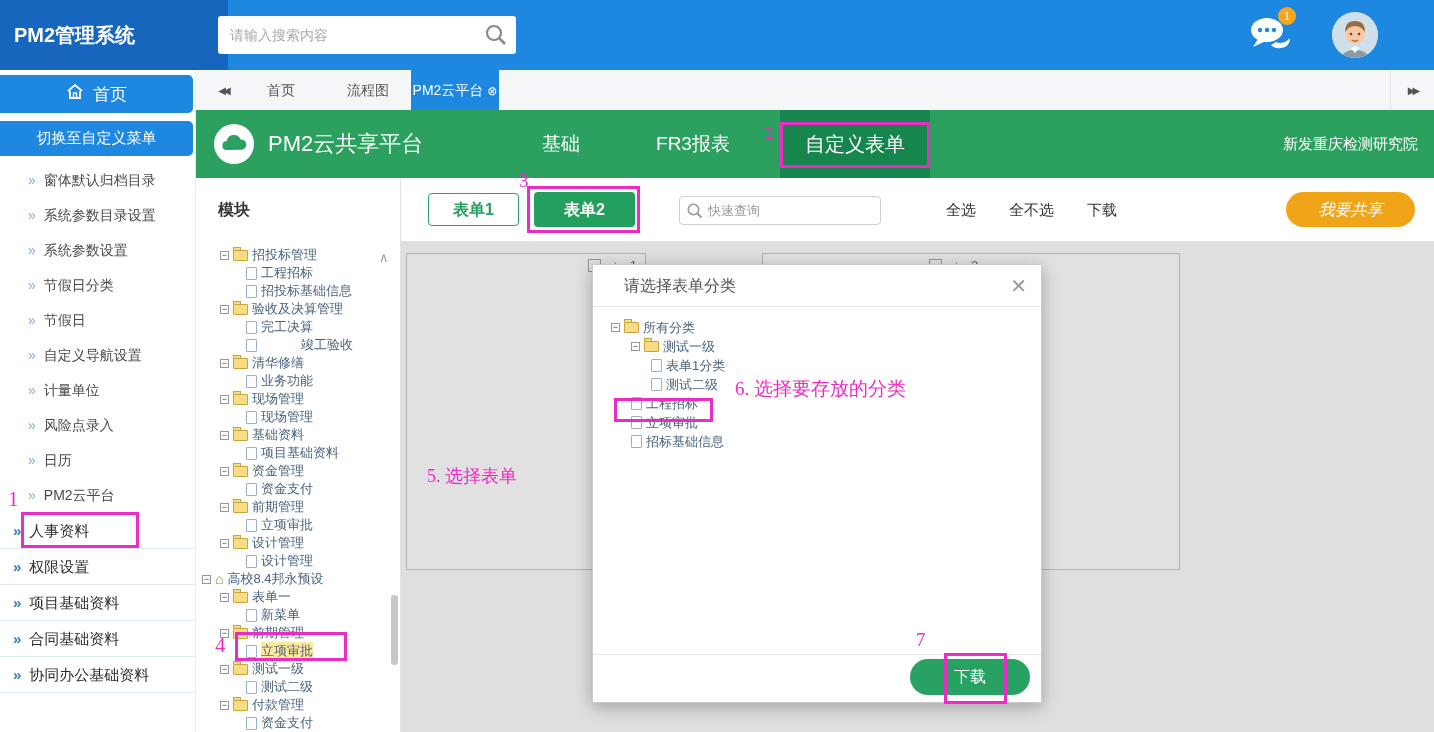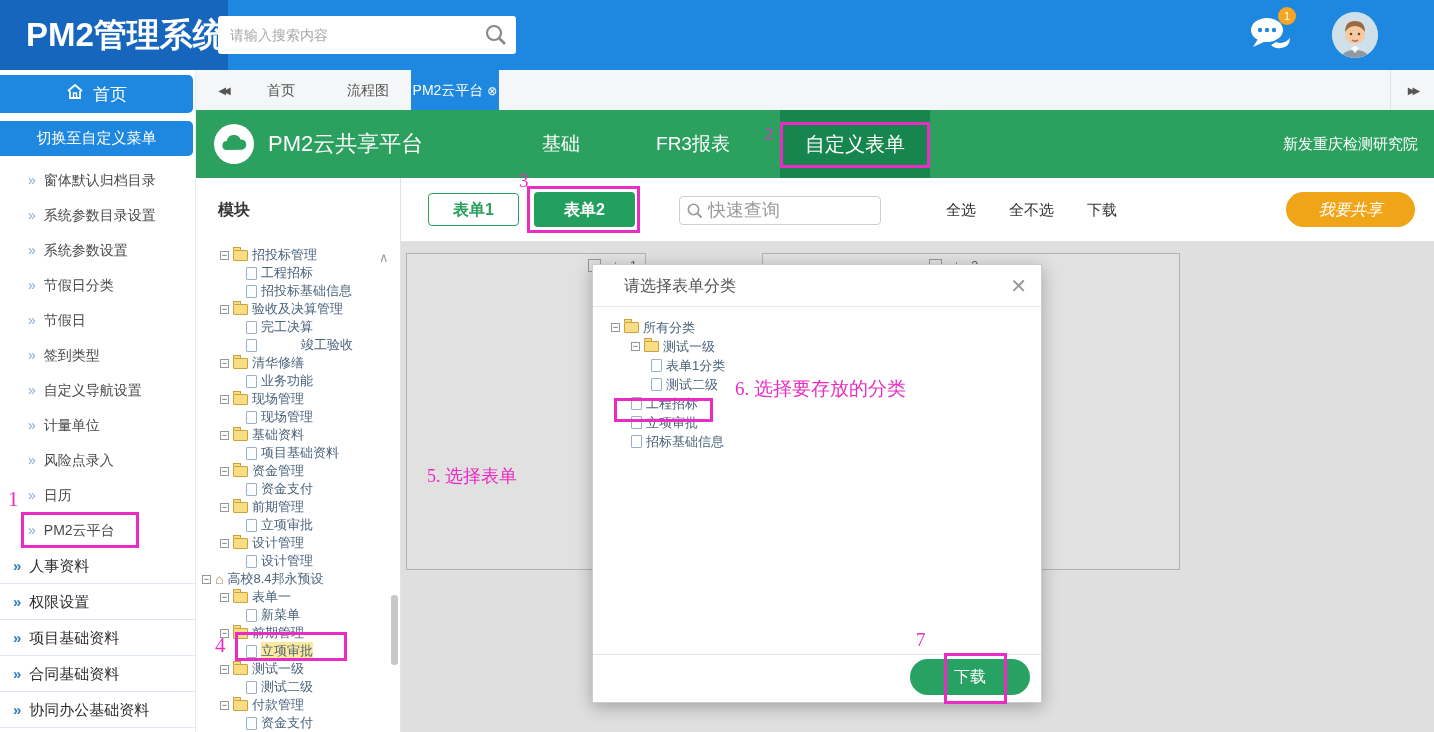--- a/index.html
+++ b/index.html
@@ -2,21 +2,21 @@
 <html><head>
 <meta charset="utf-8">
 <style>
   * { margin:0; padding:0; box-sizing:border-box; }
   body { font-family:"Liberation Sans", sans-serif; background:#fff; }
   .app { position:relative; width:1434px; height:732px; overflow:hidden; background:#fff; }
 
   
   .hdr { position:absolute; left:0; top:0; width:1434px; height:70px; background:#1e87e0; }
   .logo { position:absolute; left:0; top:0; width:228px; height:70px; background:#1766be; color:#fff;
-          font-size:33px; font-weight:bold; line-height:70px; padding-left:26px; }
+          font-size:20px; font-weight:bold; line-height:70px; padding-left:14px; }
   .search { position:absolute; left:218px; top:16px; width:298px; height:38px; background:#fff; border-radius:3px; }
   .search input { position:absolute; left:12px; top:0; width:240px; height:38px; border:none; outline:none;
           font-size:14px; color:#444; font-family:inherit; background:transparent; }
   .search input::placeholder { color:#a9a9a9; }
   .search .mag { position:absolute; right:8px; top:7px; }
   .chat { position:absolute; left:1246px; top:14px; width:48px; height:42px; cursor:pointer; }
   .chat .badge { position:absolute; right:-2px; top:-7px; width:18px; height:18px; background:#f5a623; color:#fff;
           border-radius:50%; font-size:11px; line-height:18px; text-align:center; }
   .avatar { position:absolute; left:1332px; top:12px; width:46px; height:46px; border-radius:50%;
           background:#cfe0ea; overflow:hidden; }
@@ -56,21 +56,21 @@
   
   .mod-head { position:absolute; left:196px; top:178px; width:204px; height:64px; background:#fff; }
   .mod-head span { position:absolute; left:22px; line-height:64px; font-size:16px; font-weight:600; color:#333; }
   .ctoolbar { position:absolute; left:401px; top:178px; width:1033px; height:64px; background:#fff; border-bottom:1px solid #e3e3e3; }
   .btn-f1 { position:absolute; left:27px; top:15px; width:91px; height:33px; background:#fff; border:1px solid #2ba05f;
           border-radius:4px; color:#2ba05f; font-size:16px; font-weight:bold; text-align:center; line-height:31px; cursor:pointer; }
   .btn-f2 { position:absolute; left:133px; top:14px; width:101px; height:35px; background:#23a05d; border-radius:4px;
           color:#fff; font-size:16px; font-weight:bold; text-align:center; line-height:35px; cursor:pointer; }
   .qsearch { position:absolute; left:278px; top:18px; width:202px; height:29px; border:1px solid #cfcfcf; border-radius:4px; background:#fff; }
   .qsearch input { position:absolute; left:28px; top:0; width:165px; height:27px; border:none; outline:none;
-          font-size:18px; color:#444; font-family:inherit; }
+          font-size:13px; color:#444; font-family:inherit; }
   .qsearch input::placeholder { color:#9a9a9a; }
   .qsearch .mag { position:absolute; left:6px; top:5px; }
   .tlink { position:absolute; top:0; line-height:64px; font-size:15px; color:#333; cursor:pointer; }
   .share { position:absolute; left:885px; top:14px; width:129px; height:35px; background:#f0a418; border:none; border-radius:18px;
           color:#fff; font-size:16px; text-align:center; line-height:35px; cursor:pointer; font-family:inherit;font-style:italic; }
 
   
   .mtree { position:absolute; left:196px; top:242px; width:204px; height:490px; background:#fff; padding-top:4px; overflow:hidden; }
   .vdiv { position:absolute; left:400px; top:178px; width:1px; height:554px; background:#e2e2e2; }
   .trow { height:18px; display:flex; align-items:center; font-size:13px; color:#4a637d; white-space:nowrap; cursor:pointer; }
@@ -167,21 +167,20 @@
       </span>
       <span>首页</span>
     </div>
     <div class="switch-btn">切换至自定义菜单</div>
     <ul class="sb-sub" id="sb-sub">
         <li><span class="arr">»</span><span>窗体默认归档目录</span></li>
         <li><span class="arr">»</span><span>系统参数目录设置</span></li>
         <li><span class="arr">»</span><span>系统参数设置</span></li>
         <li><span class="arr">»</span><span>节假日分类</span></li>
         <li><span class="arr">»</span><span>节假日</span></li>
-        <li><span class="arr">»</span><span>签到类型</span></li>
         <li><span class="arr">»</span><span>自定义导航设置</span></li>
         <li><span class="arr">»</span><span>计量单位</span></li>
         <li><span class="arr">»</span><span>风险点录入</span></li>
         <li><span class="arr">»</span><span>日历</span></li>
         <li><span class="arr">»</span><span>PM2云平台</span></li>
       </ul>
     <ul class="sb-sec" id="sb-sec">
         <li><span class="arr">»</span><span>人事资料</span></li>
         <li><span class="arr">»</span><span>权限设置</span></li>
         <li><span class="arr">»</span><span>项目基础资料</span></li>

